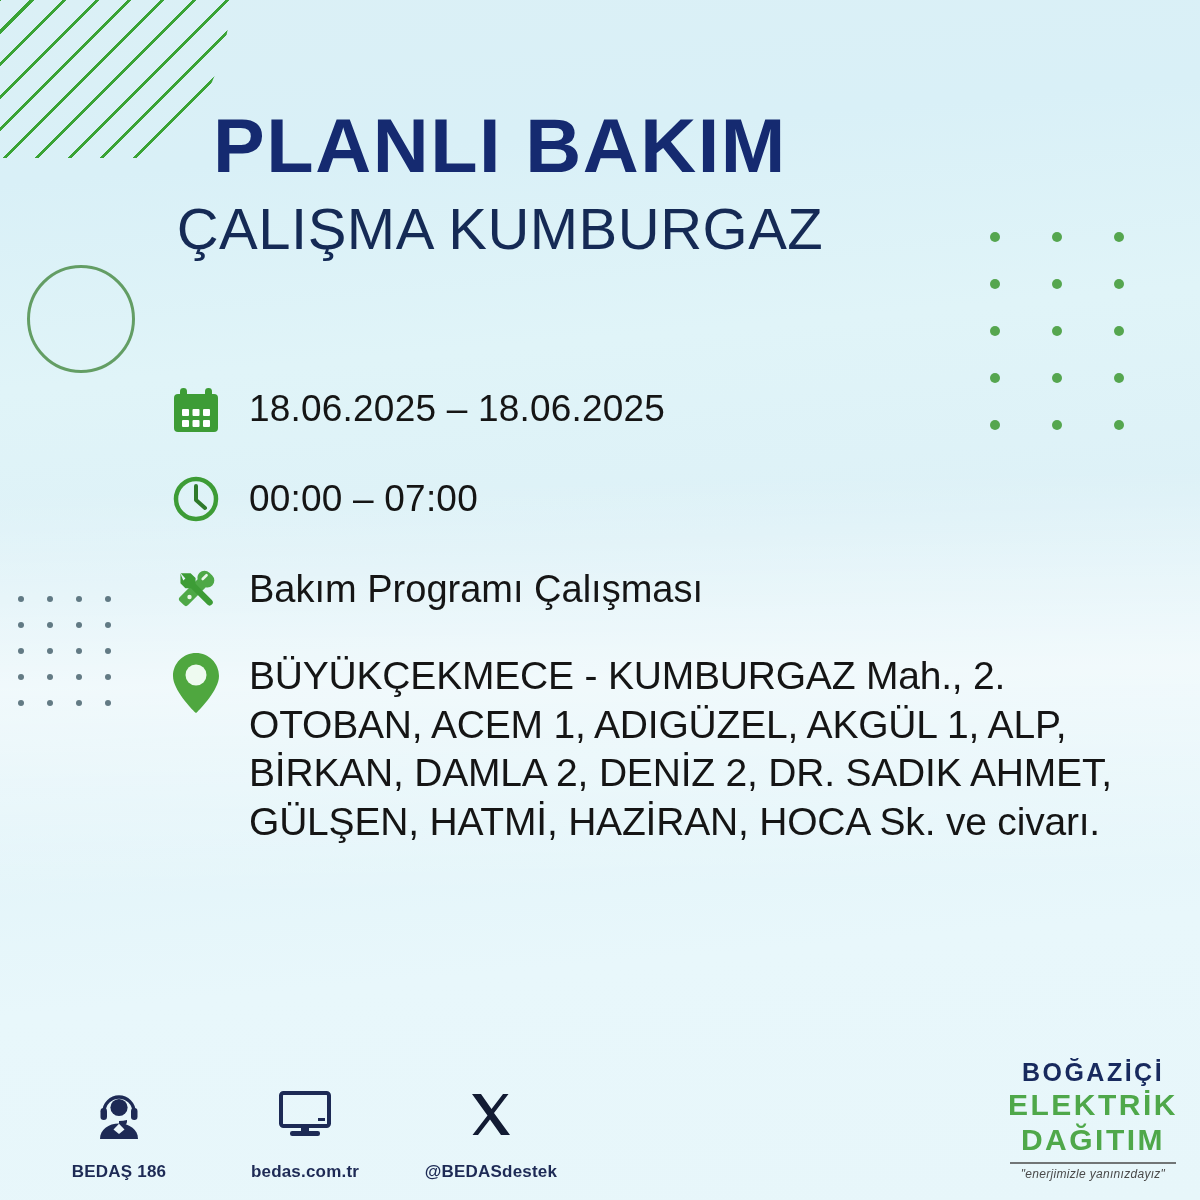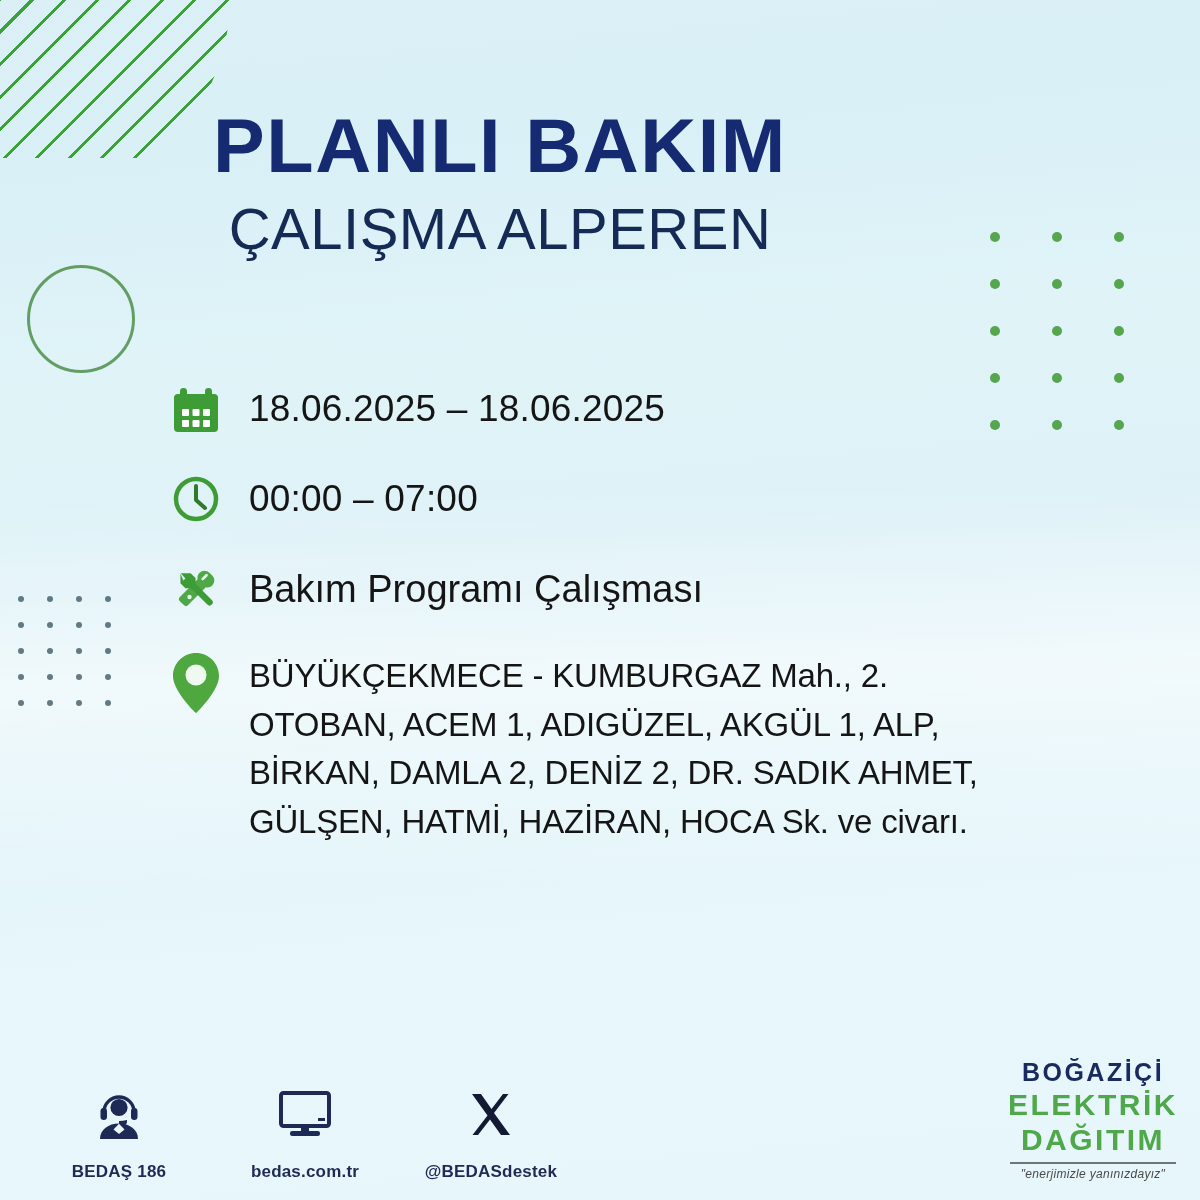--- a/index.html
+++ b/index.html
@@ -166,21 +166,21 @@
     line-height: 62px;
     letter-spacing: .2px;
   }
   .row-work .txt {
     font-size: 38px;
     line-height: 62px;
   }
   .row-addr { margin-bottom: 0; }
   .row-addr .ico { align-items: flex-start; padding-top: 4px; }
   .row-addr .txt {
-    font-size: 33px;
+    font-size: 39px;
     line-height: 48.5px;
     letter-spacing: -0.2px;
     padding-top: 4px;
   }
   .row-addr .txt .ln { display: block; white-space: nowrap; }
 
   
   .footer {
     position: absolute;
     left: 52px;
@@ -290,21 +290,21 @@
       <i></i>
       <i></i>
     <i></i>
       <i></i>
       <i></i>
       <i></i>
   </div>
 
   <div class="header">
     <div class="title-main">PLANLI BAKIM</div>
-    <div class="title-sub">ÇALIŞMA ALPEREN</div>
+    <div class="title-sub">ÇALIŞMA KUMBURGAZ</div>
   </div>
 
   <div class="info">
 
     <div class="row row-date">
       <div class="ico">
         <svg width="52" height="52" viewBox="0 0 52 52">
           <rect x="10" y="5" width="7" height="16" rx="3.4" fill="#3d9c36"></rect>
           <rect x="35" y="5" width="7" height="16" rx="3.4" fill="#3d9c36"></rect>
           <rect x="4" y="11" width="44" height="38" rx="4" fill="#3d9c36"></rect>

